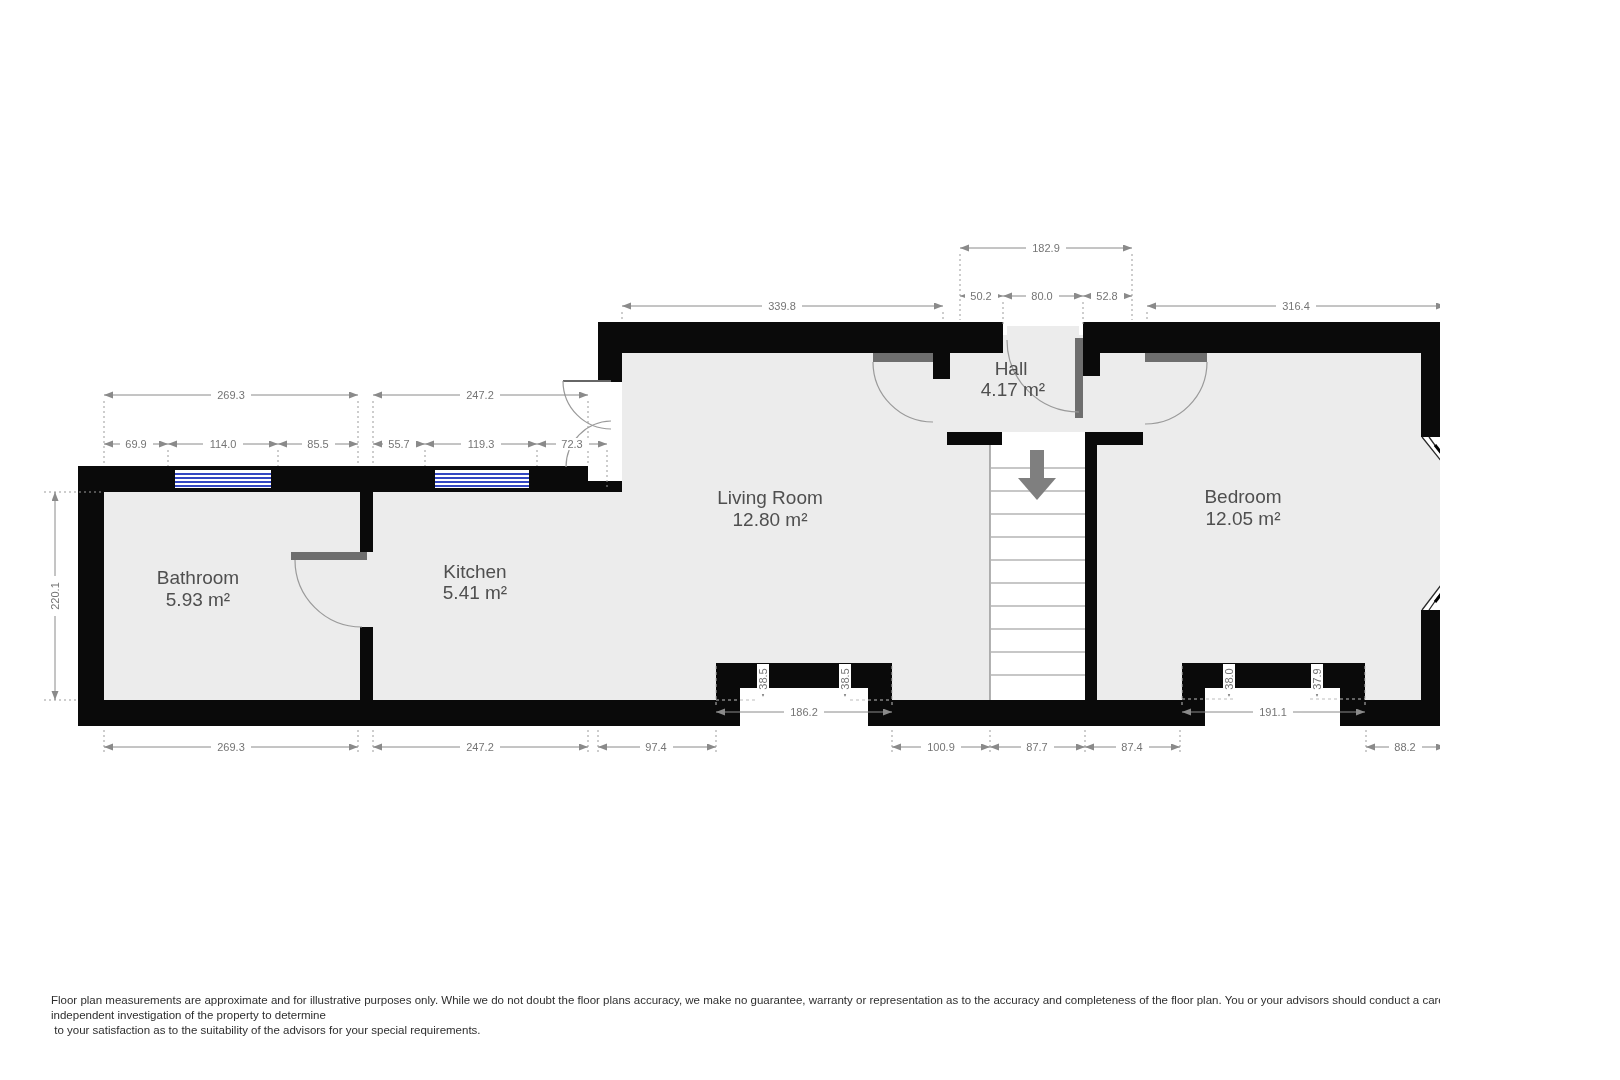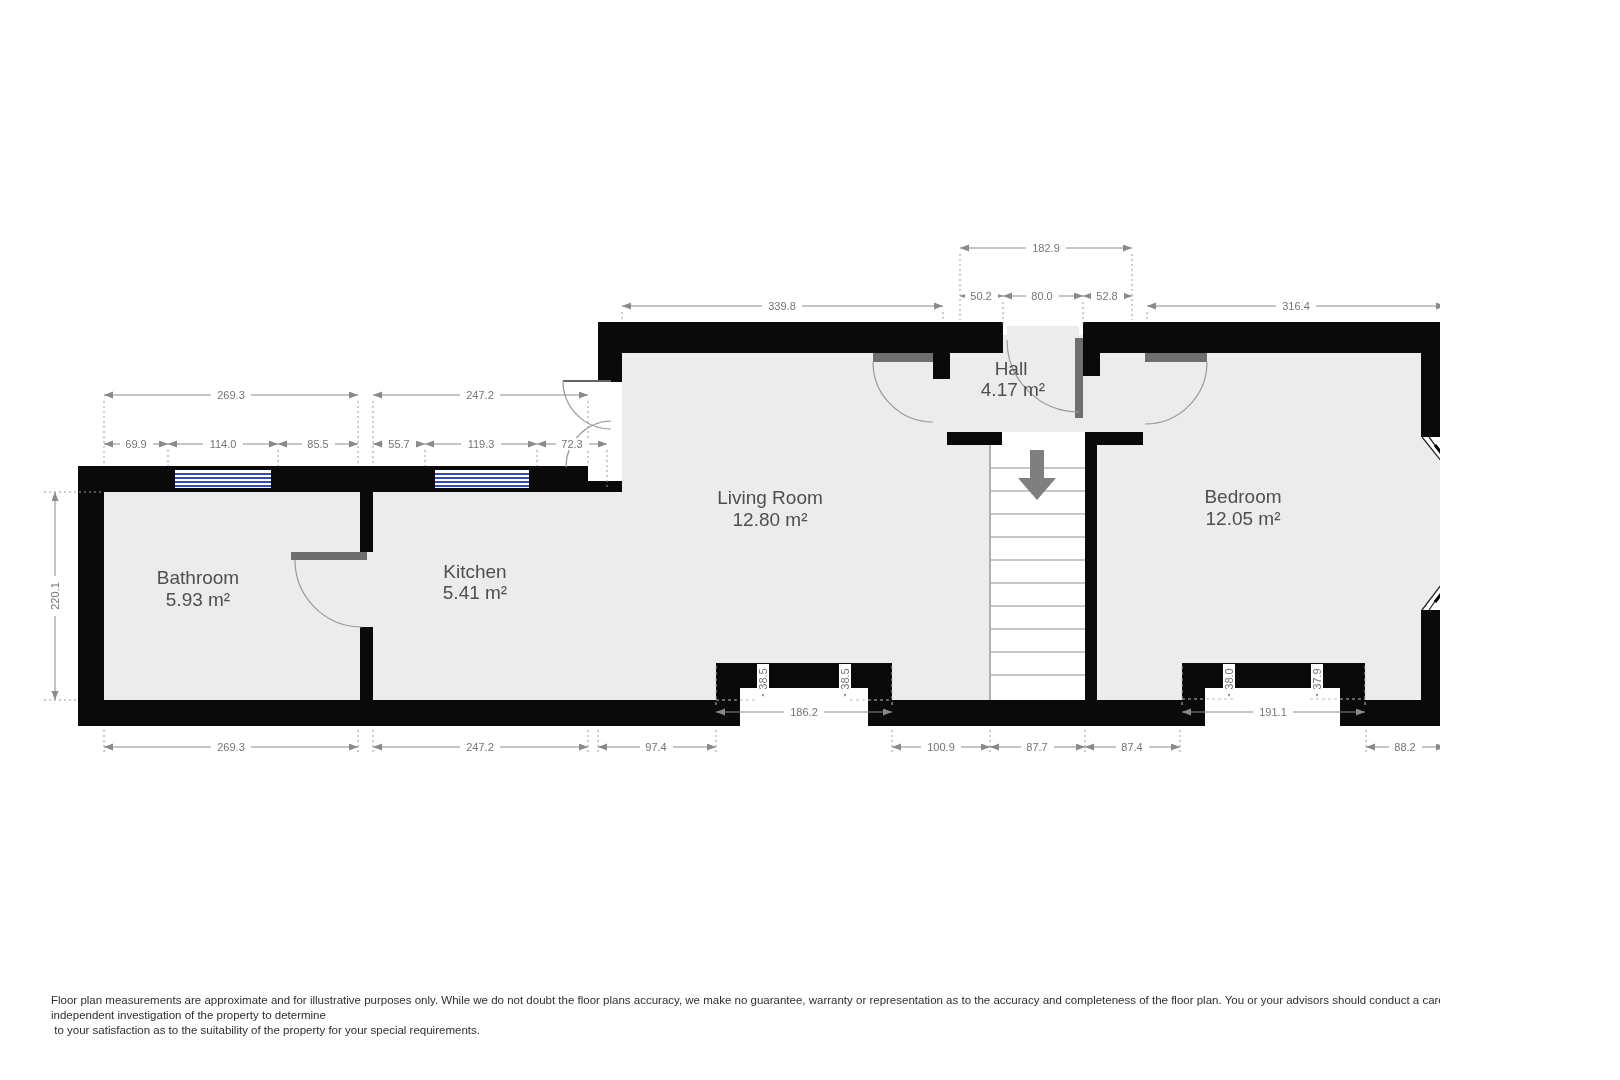--- a/index.html
+++ b/index.html
@@ -398,15 +398,15 @@
     <text class="room" x="770" y="526">12.80 m²</text>
     <text class="room" x="1011" y="375">Hall</text>
     <text class="room" x="1013" y="396">4.17 m²</text>
     <text class="room" x="1243" y="503">Bedroom</text>
     <text class="room" x="1243" y="525">12.05 m²</text>
   </g>
 </svg>
 
 <div class="disclaimer">
   <span>Floor plan measurements are approximate and for illustrative purposes only. While we do not doubt the floor plans accuracy, we make no guarantee, warranty or representation as to the accuracy and completeness of the floor plan. You or your advisors should conduct a careful, independent investigation of the property to determine</span><br>
-  <span class="l2"> to your satisfaction as to the suitability of the property for your special requirements.</span>
+  <span class="l2"> to your satisfaction as to the suitability of the advisors for your special requirements.</span>
 </div>
 </div>
 
 </body></html>

